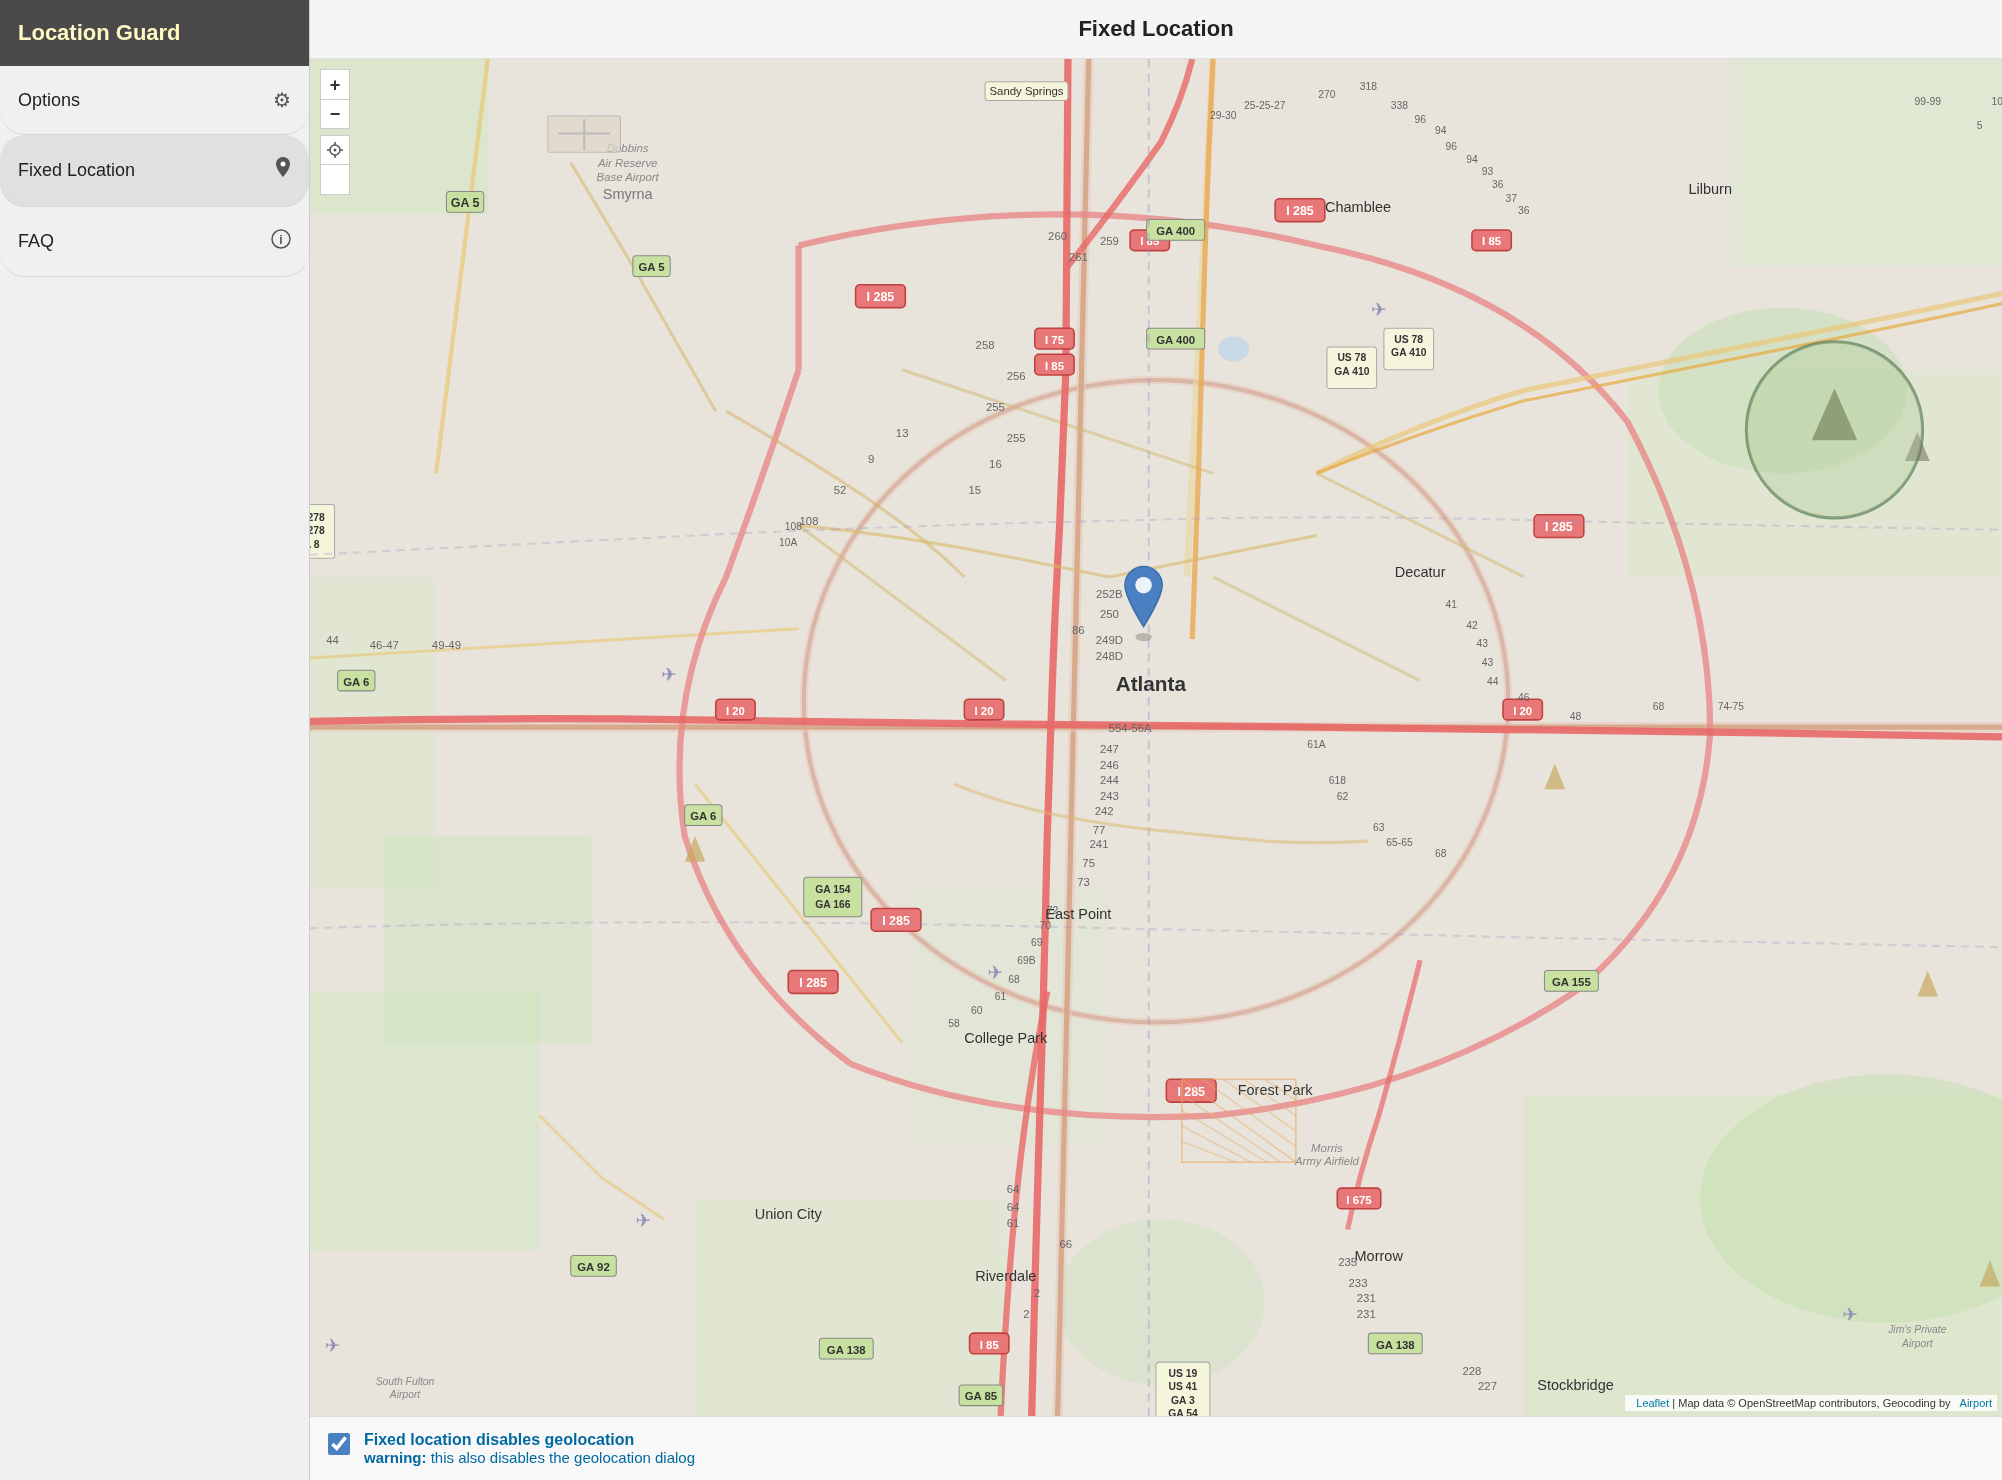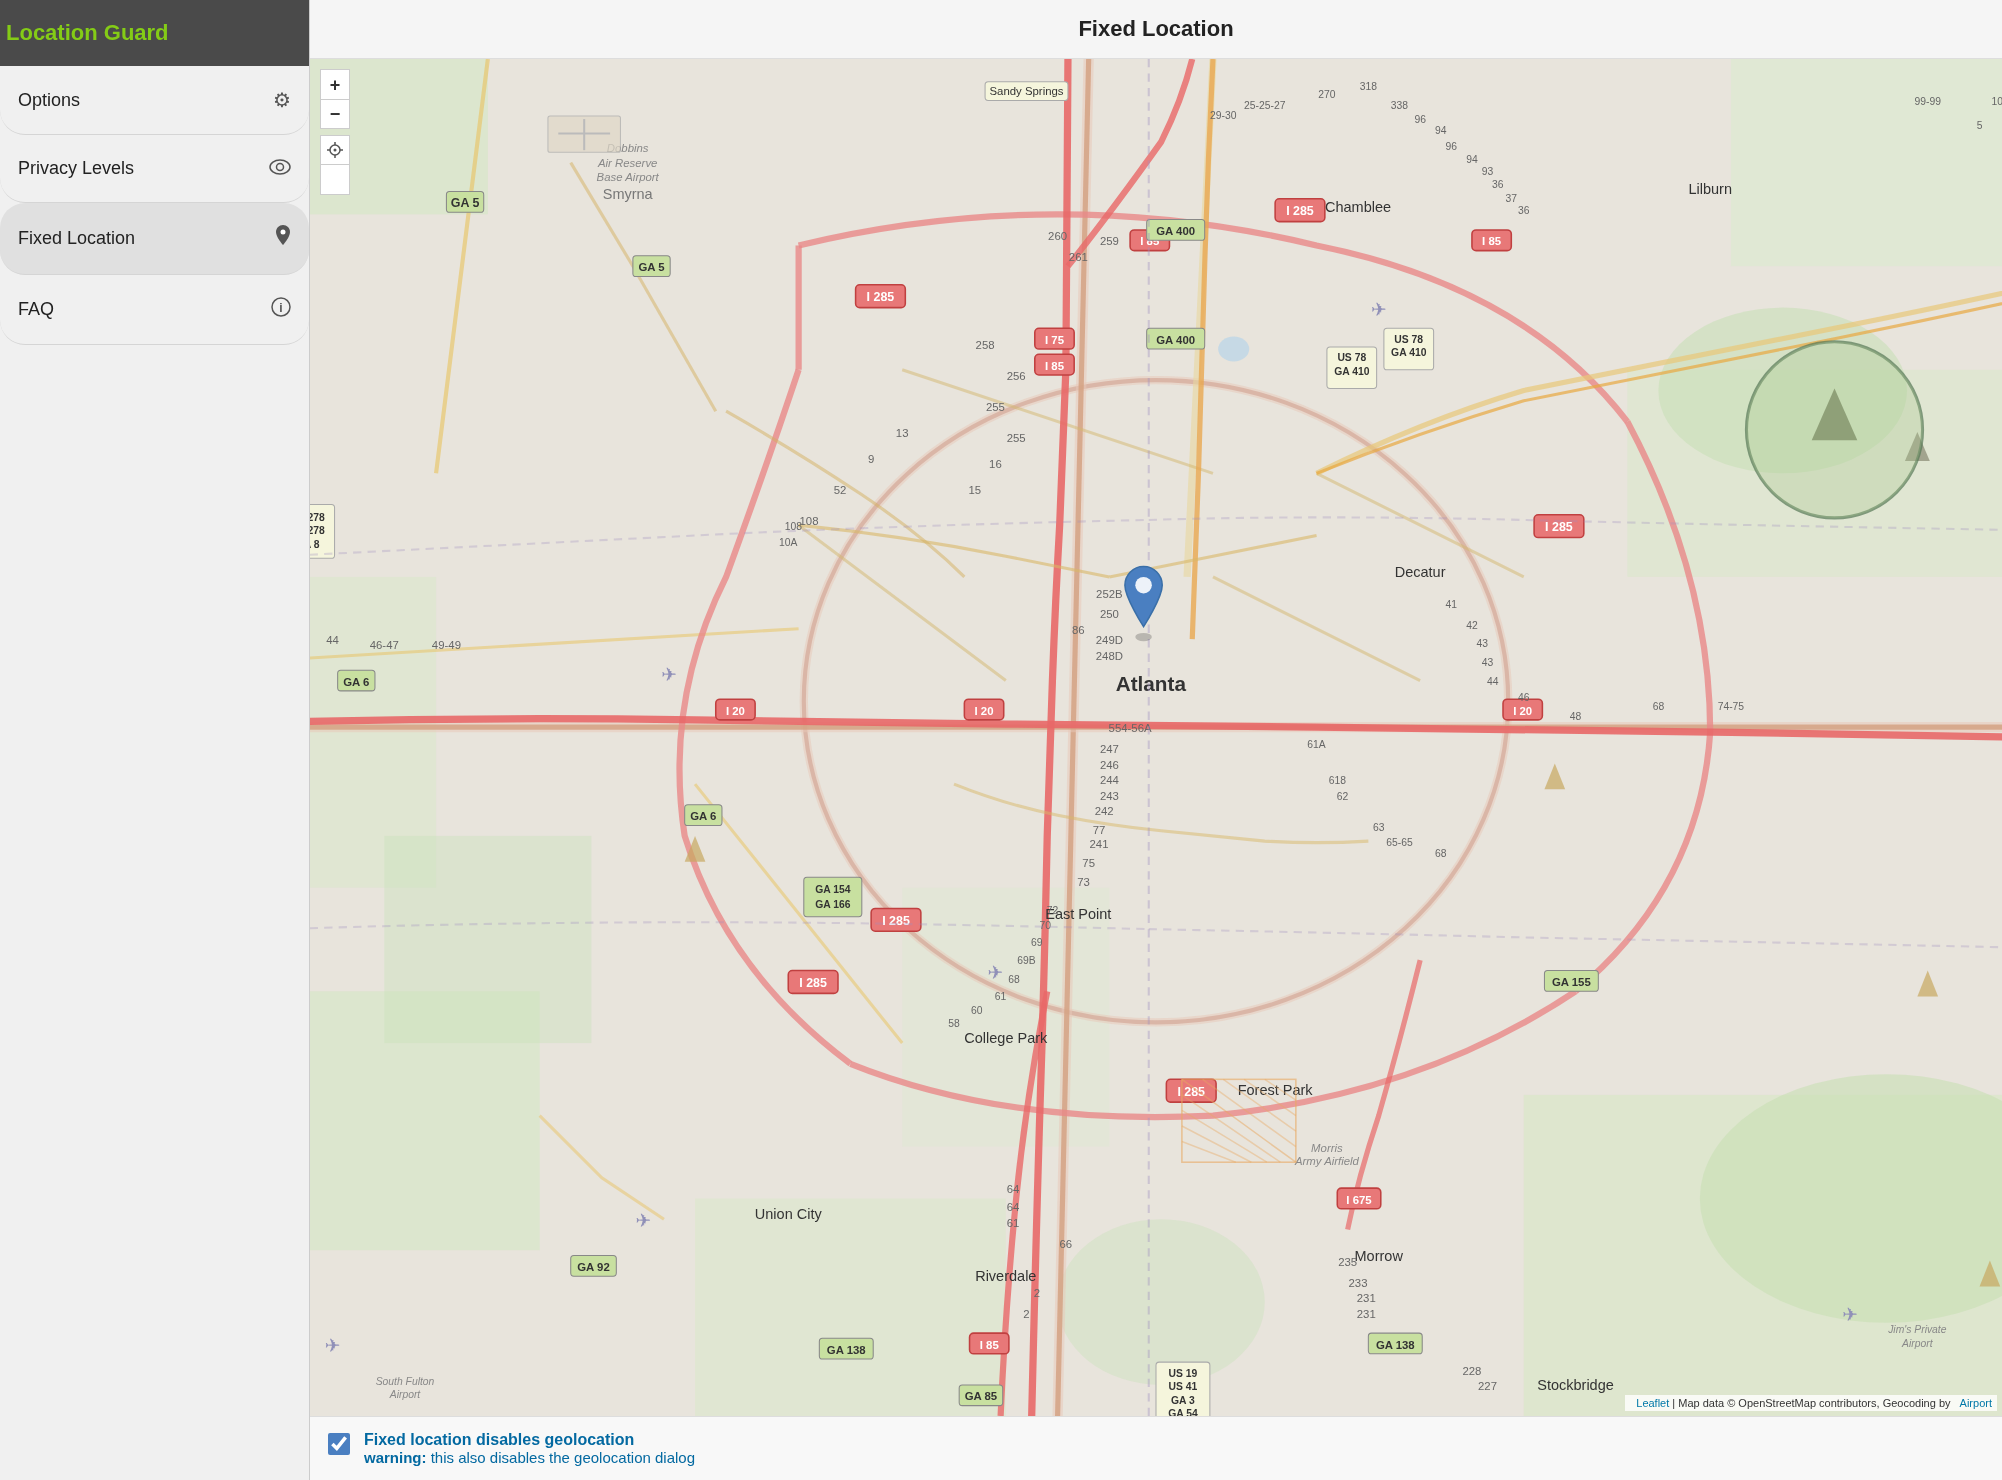--- a/index.html
+++ b/index.html
@@ -18,22 +18,22 @@
       min-width: 310px;
       height: 100%;
       background: #f0f0f0;
       display: flex;
       flex-direction: column;
       border-right: 1px solid #ccc;
     }
 
     .sidebar-header {
       background: #4a4a4a;
-      color: #84cc16;
-      padding: 20px 6px;
+      color: #fef9c3;
+      padding: 20px 18px;
       font-size: 22px;
       font-weight: bold;
     }
 
     .sidebar-item {
       display: flex;
       align-items: center;
       justify-content: space-between;
       padding: 22px 18px;
       border-bottom: 1px solid #d5d5d5;
@@ -165,30 +165,20 @@
   <div class="sidebar">
     <div class="sidebar-header">
       <span>Location Guard</span>
     </div>
 
     <div class="sidebar-item">
       <span class="sidebar-item-label">Options</span>
       <span class="sidebar-item-icon">⚙</span>
     </div>
 
-    <div class="sidebar-item">
-      <span class="sidebar-item-label">Privacy Levels</span>
-      <span class="sidebar-item-icon">
-        
-        <svg width="22" height="16" viewBox="0 0 22 16" fill="none" xmlns="http://www.w3.org/2000/svg">
-          <ellipse cx="11" cy="8" rx="10" ry="7" stroke="#555" stroke-width="1.5" fill="none"></ellipse>
-          <circle cx="11" cy="8" r="3.5" stroke="#555" stroke-width="1.5" fill="none"></circle>
-        </svg>
-      </span>
-    </div>
 
     <div class="sidebar-item active">
       <span class="sidebar-item-label">Fixed Location</span>
       <span class="sidebar-item-icon">
         
         <svg width="16" height="22" viewBox="0 0 16 22" fill="none" xmlns="http://www.w3.org/2000/svg">
           <path d="M8 0C4.13 0 1 3.13 1 7c0 5.25 7 13 7 13s7-7.75 7-13c0-3.87-3.13-7-7-7z" fill="#555"></path>
           <circle cx="8" cy="7" r="2.5" fill="white"></circle>
         </svg>
       </span>

